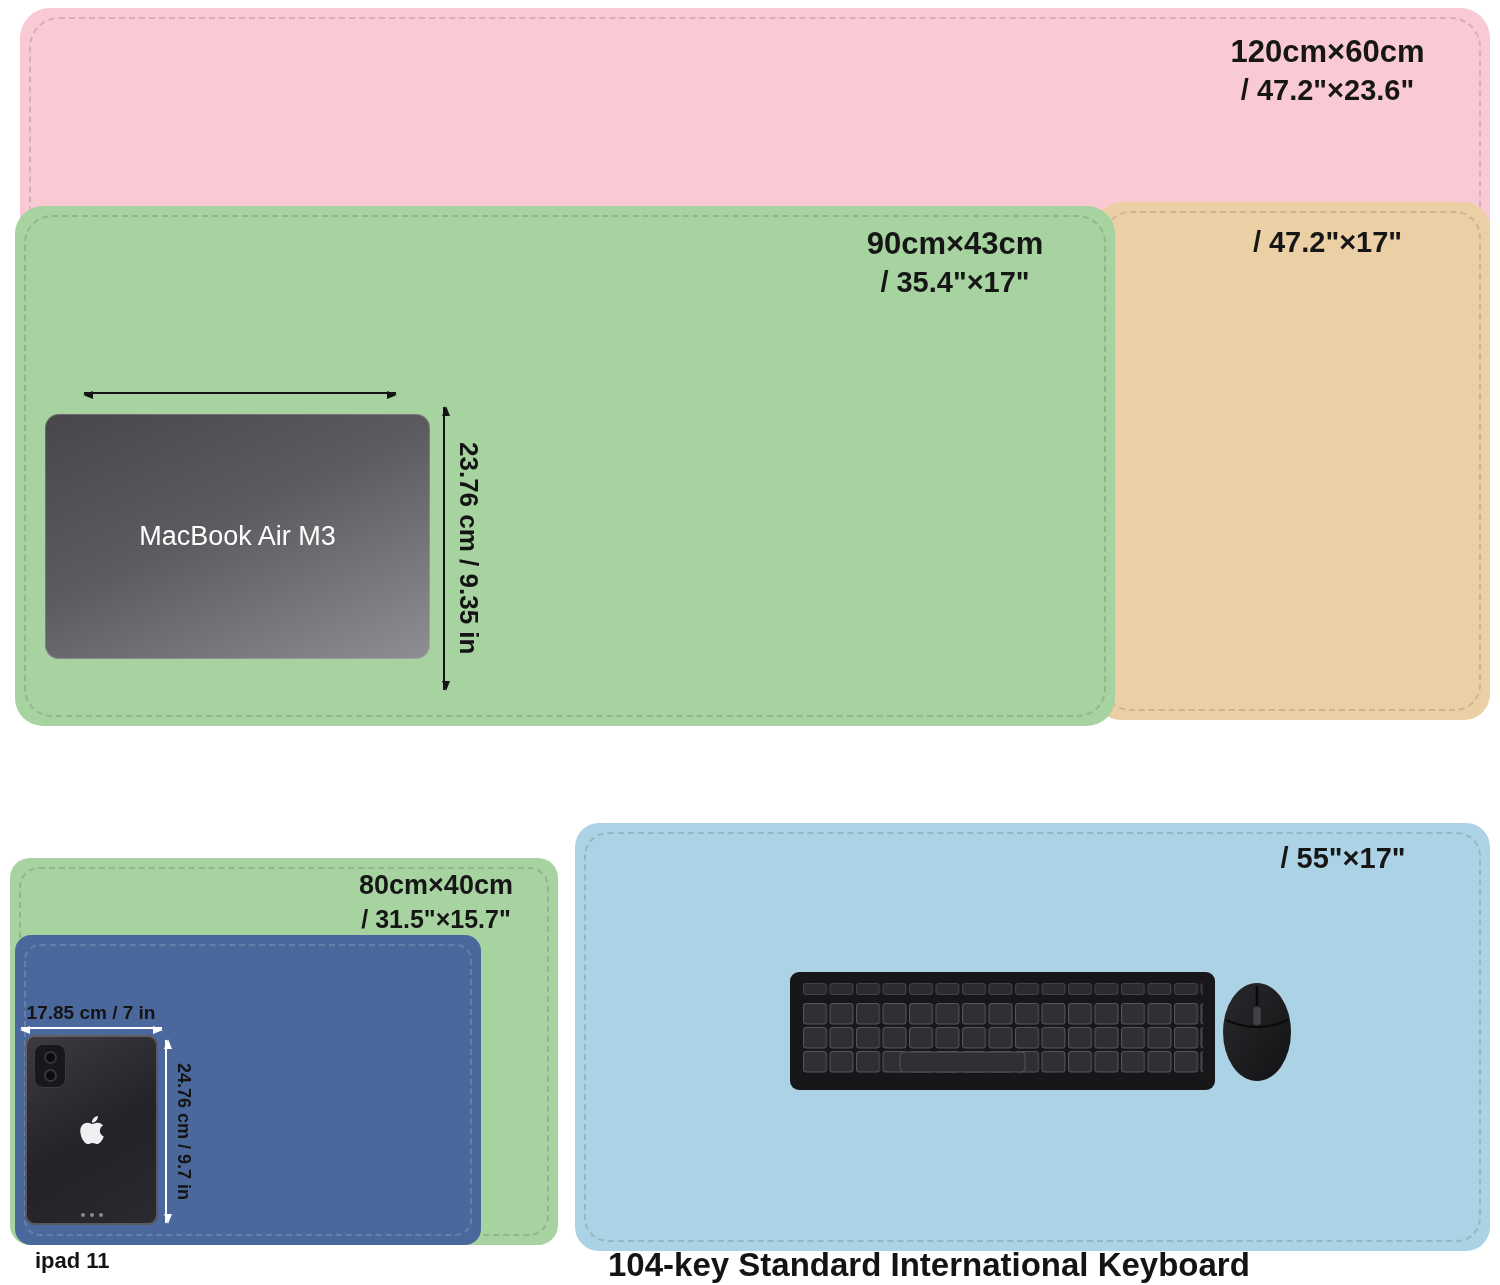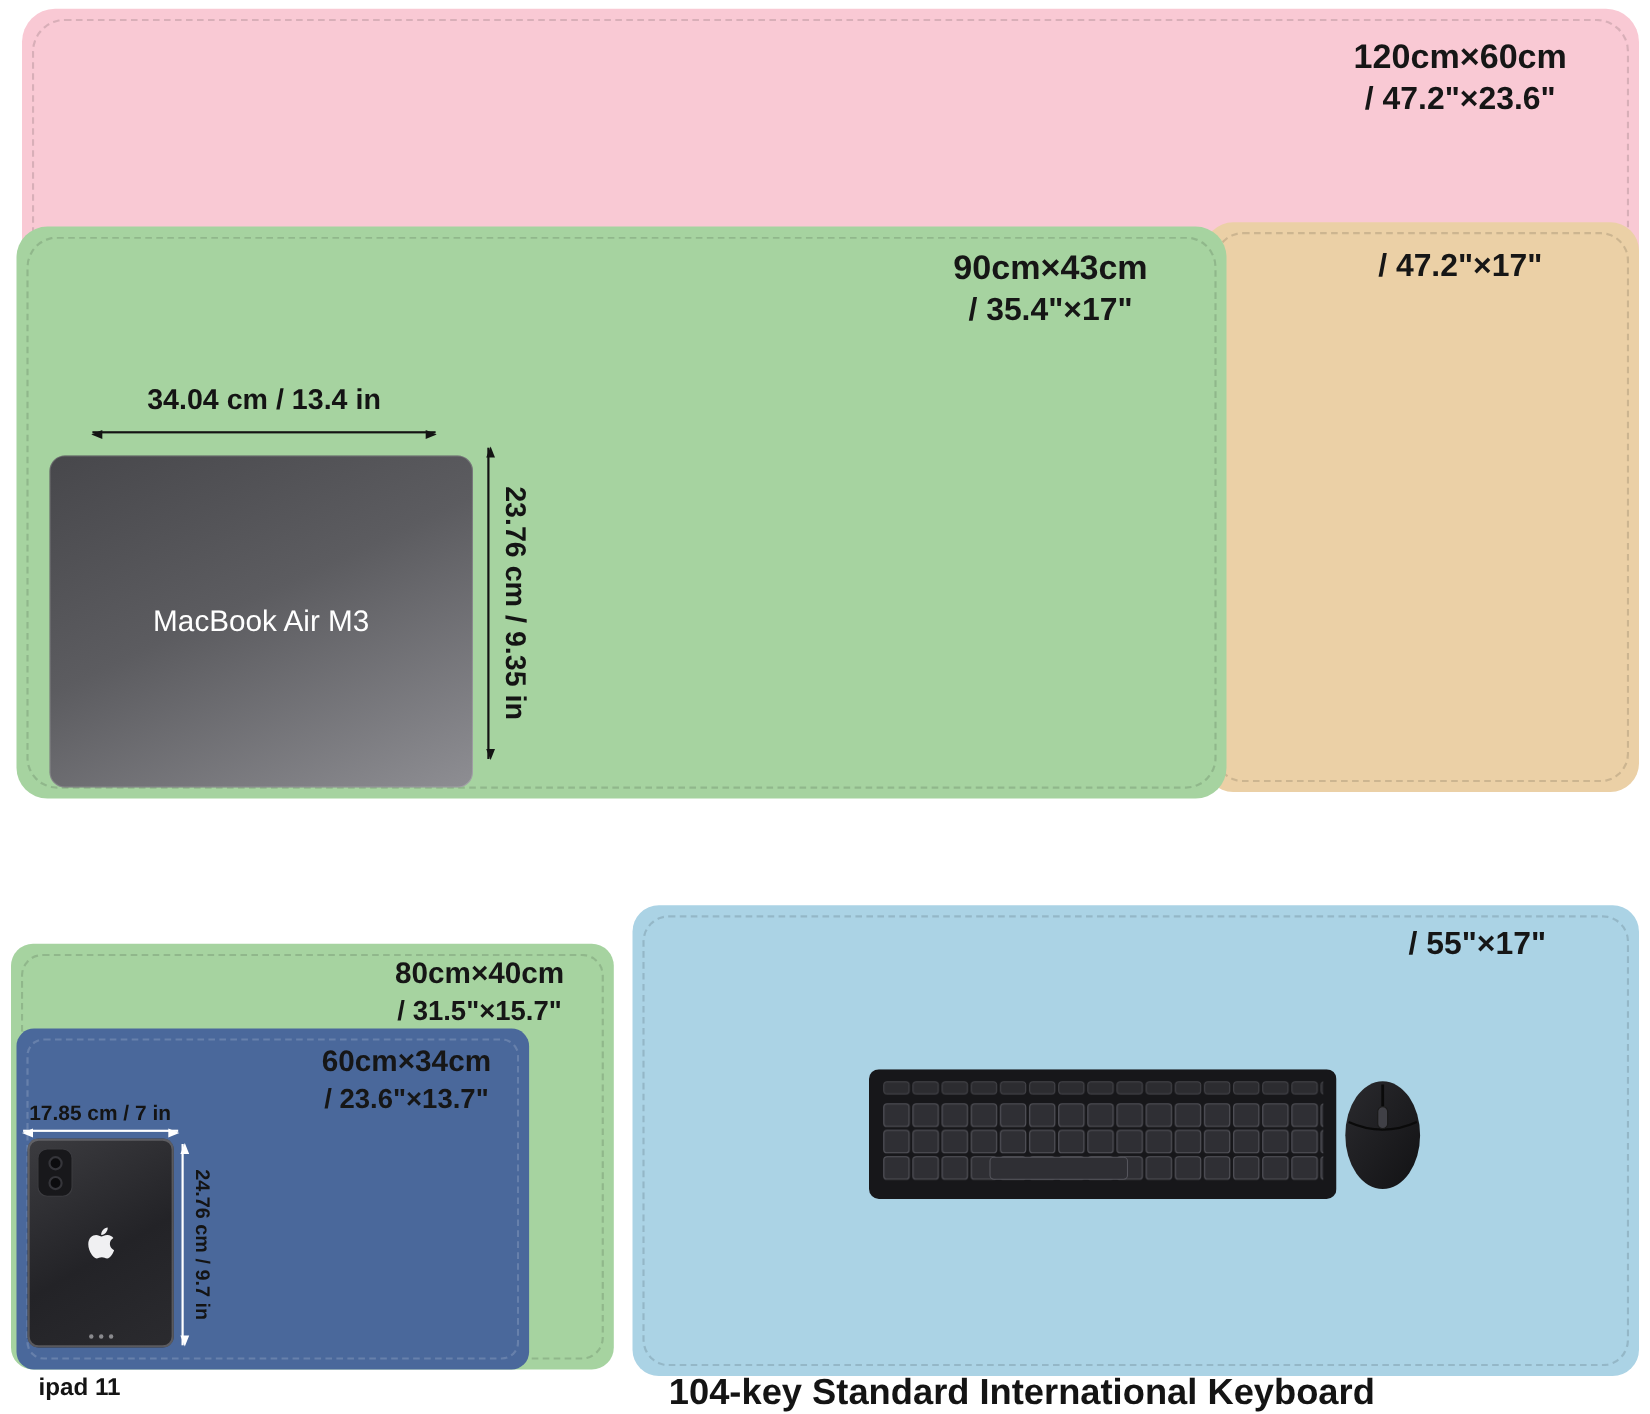--- a/index.html
+++ b/index.html
@@ -47,21 +47,21 @@
   .dimv::before { top:-1px;    border-bottom:10px solid currentColor; }
   .dimv::after  { bottom:-1px; border-top:10px    solid currentColor; }
 
   .white { color:#ffffff; }
 
   .dim-text   { position:absolute; z-index:4; font-weight:bold; color:#141414; text-align:center; }
   .dim-text-v { position:absolute; z-index:4; font-weight:bold; color:#141414; writing-mode:vertical-rl; text-align:center; }
 
   
   .macbook {
-    position:absolute; left:45px; top:414px; width:385px; height:302px; z-index:4;
+    position:absolute; left:45px; top:414px; width:385px; height:245px; z-index:4;
     border-radius:14px; display:flex; align-items:center; justify-content:center;
     color:#ffffff; font-size:27px;
     background:linear-gradient(155deg,#47474b 0%,#5c5c60 45%,#8e8e93 100%);
     box-shadow:inset 0 0 0 1px rgba(255,255,255,0.18);
   }
 
   
   .ipad {
     position:absolute; left:25px; top:1035px; width:133px; height:190px; z-index:4;
     border-radius:10px;
@@ -104,42 +104,37 @@
 
   <div class="size-label" style="left:820px;top:224px;width:270px;">
     <div class="l1">90cm×43cm</div>
     <div class="l2">/ 35.4"×17"</div>
   </div>
 
   <div class="size-label" style="left:1190px;top:224px;width:275px;">
     <div class="l2">/ 47.2"×17"</div>
   </div>
 
-  <div class="dim-text" style="left:80px;top:348px;width:320px;font-size:26px;">34.04 cm / 13.4 in</div>
   <div class="dimh" style="left:84px;top:392px;width:312px;"></div>
 
   <div class="macbook">
     <span>MacBook Air M3</span>
   </div>
 
   <div class="dimv" style="left:443px;top:407px;height:283px;"></div>
   <div class="dim-text-v" style="left:453px;top:407px;height:283px;font-size:26px;">23.76 cm / 9.35 in</div>
 
   <div class="mat green-bl"></div>
   <div class="mat blue-bl"></div>
 
   <div class="size-label sm" style="left:322px;top:868px;width:228px;">
     <div class="l1">80cm×40cm</div>
     <div class="l2">/ 31.5"×15.7"</div>
   </div>
 
-  <div class="size-label sm" style="left:272px;top:948px;width:195px;">
-    <div class="l1">60cm×34cm</div>
-    <div class="l2">/ 23.6"×13.7"</div>
-  </div>
 
   <div class="dim-text white" style="left:20px;top:1002px;width:142px;font-size:19px;">17.85 cm / 7 in</div>
   <div class="dimh white" style="left:21px;top:1027px;width:141px;"></div>
 
   <div class="ipad">
     <div class="ipad-cam">
       <span class="lens l1"></span>
       <span class="lens l2"></span>
     </div>
     <svg class="apple-logo" width="26" height="32" viewBox="0 0 384 512">

